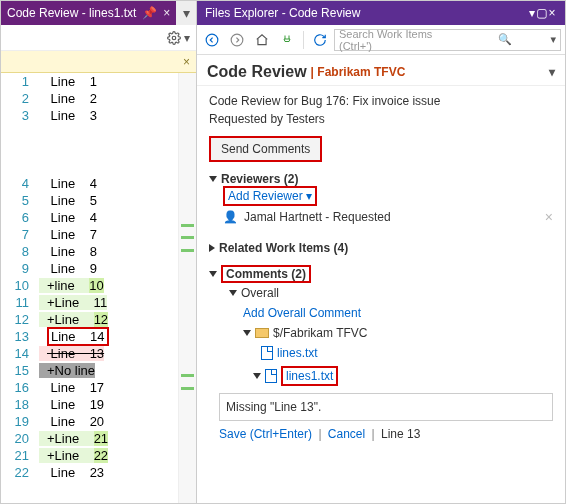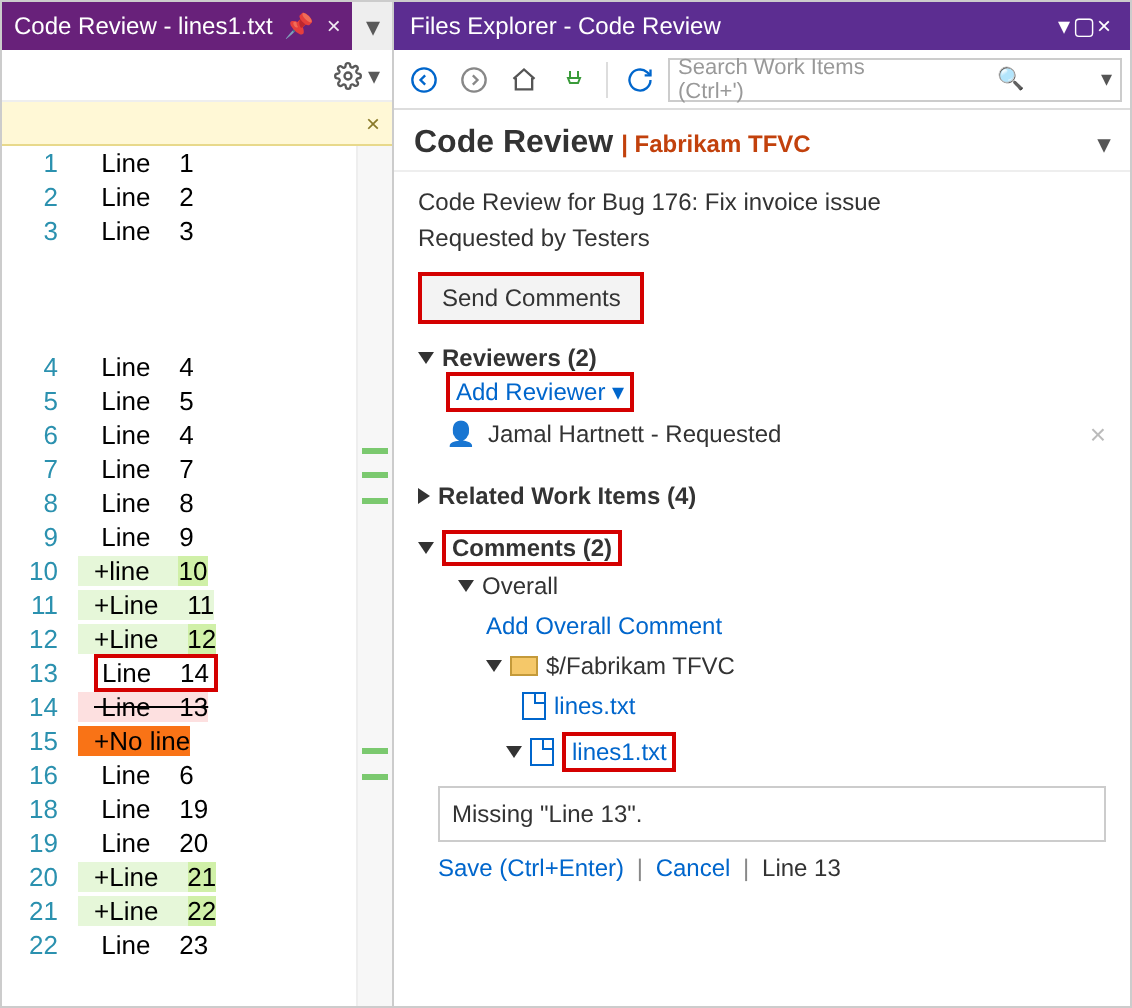--- a/index.html
+++ b/index.html
@@ -15,21 +15,21 @@
   .yellow-bar { height:22px; background:#fff8d6; border-bottom:1px solid #e8d98b; display:flex; align-items:center; justify-content:flex-end; padding:0 6px;}
   .yellow-bar .x { color:#8a7a2a; cursor:pointer;}
   .code-scroll { flex:1; overflow:hidden; position:relative; background:#fff;}
   .code-table { font-family: Consolas, monospace; font-size: 13px; }
   .code-row { display:flex; height:17px; align-items:center; }
   .gutter { width:38px; text-align:right; padding-right:10px; color:#2b91af; }
   .cell { padding-left:8px; white-space:pre; }
   .add-bg { background:#e6f7d9; }
   .del-bg { background:#fde0e0; text-decoration: line-through; }
   .hl-token { background:#d0f0a8; }
-  .sel-row { background:#f97316; }
+  .sel-row { background:#a3a3a3; }
   .red-box { border:2px solid #d40000; }
   .minimap { position:absolute; right:0; top:0; width:18px; height:100%; border-left:1px solid #eee; background:#f7f7f7;}
   .mm-mark { position:absolute; left:2px; right:2px; height:3px; background:#7bc96f;}
   
   .te-title { background:#5c2d91; color:#fff; height:24px; display:flex; align-items:center; padding:0 8px; font-size:12px;}
   .te-title .sp { flex:1;}
   .te-title .wc { width:10px; display:flex; justify-content:center; color:#fff;}
   .te-toolbar { height:30px; display:flex; align-items:center; padding:0 4px; border-bottom:1px solid #ddd; gap:3px;}
   .ic-btn { width:22px; height:22px; display:flex; align-items:center; justify-content:center; color:#555; border-radius:2px;}
   .search-box { flex:1; height:22px; border:1px solid #ccc; display:flex; align-items:center; padding:0 4px; color:#999; font-size:11px;gap:36px;}
@@ -149,21 +149,21 @@
         <div class="code-row">
           <span class="gutter">14</span>
           <span class="cell del-bg"> Line    13</span>
         </div>
         <div class="code-row">
           <span class="gutter">15</span>
           <span class="cell add-bg sel-row">+No line</span>
         </div>
         <div class="code-row">
           <span class="gutter">16</span>
-          <span class="cell"> Line    6</span>
+          <span class="cell"> Line    17</span>
         </div>
         <div class="code-row">
           <span class="gutter">18</span>
           <span class="cell"> Line    19</span>
         </div>
         <div class="code-row">
           <span class="gutter">19</span>
           <span class="cell"> Line    20</span>
         </div>
         <div class="code-row">

